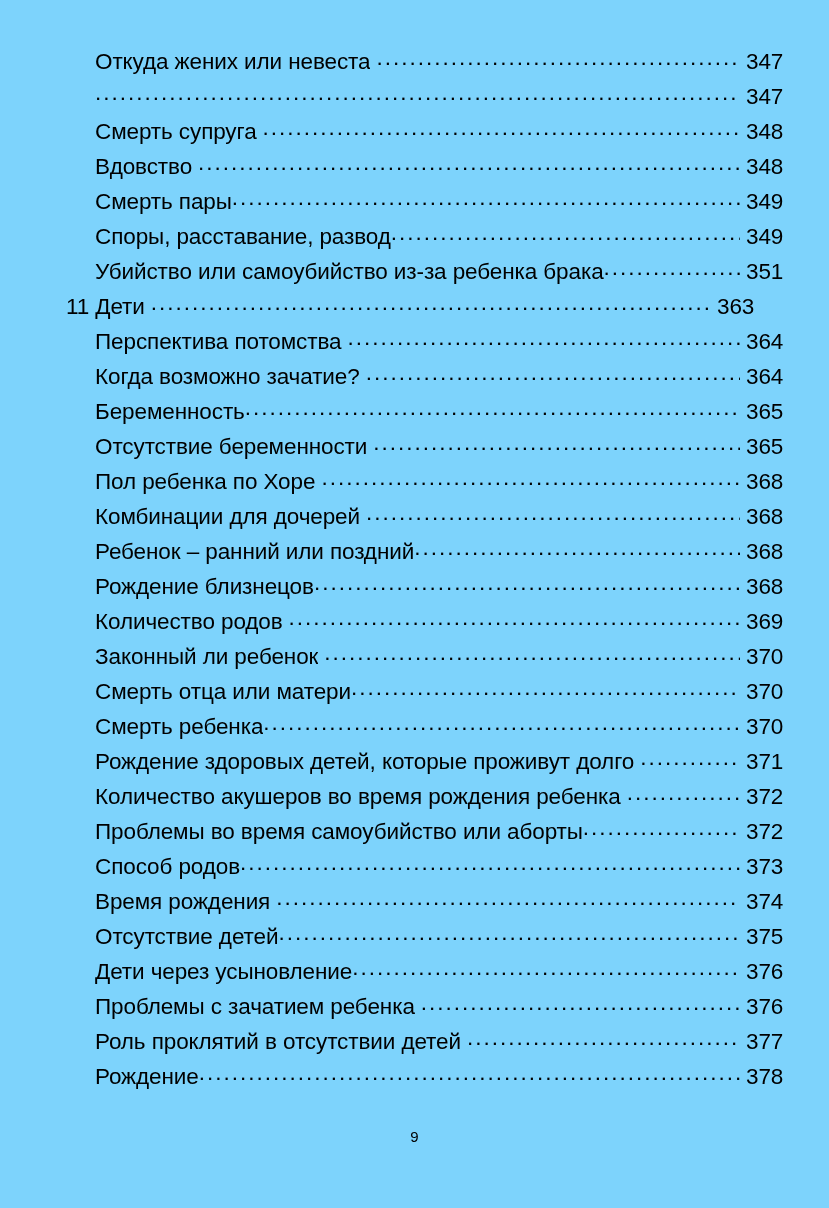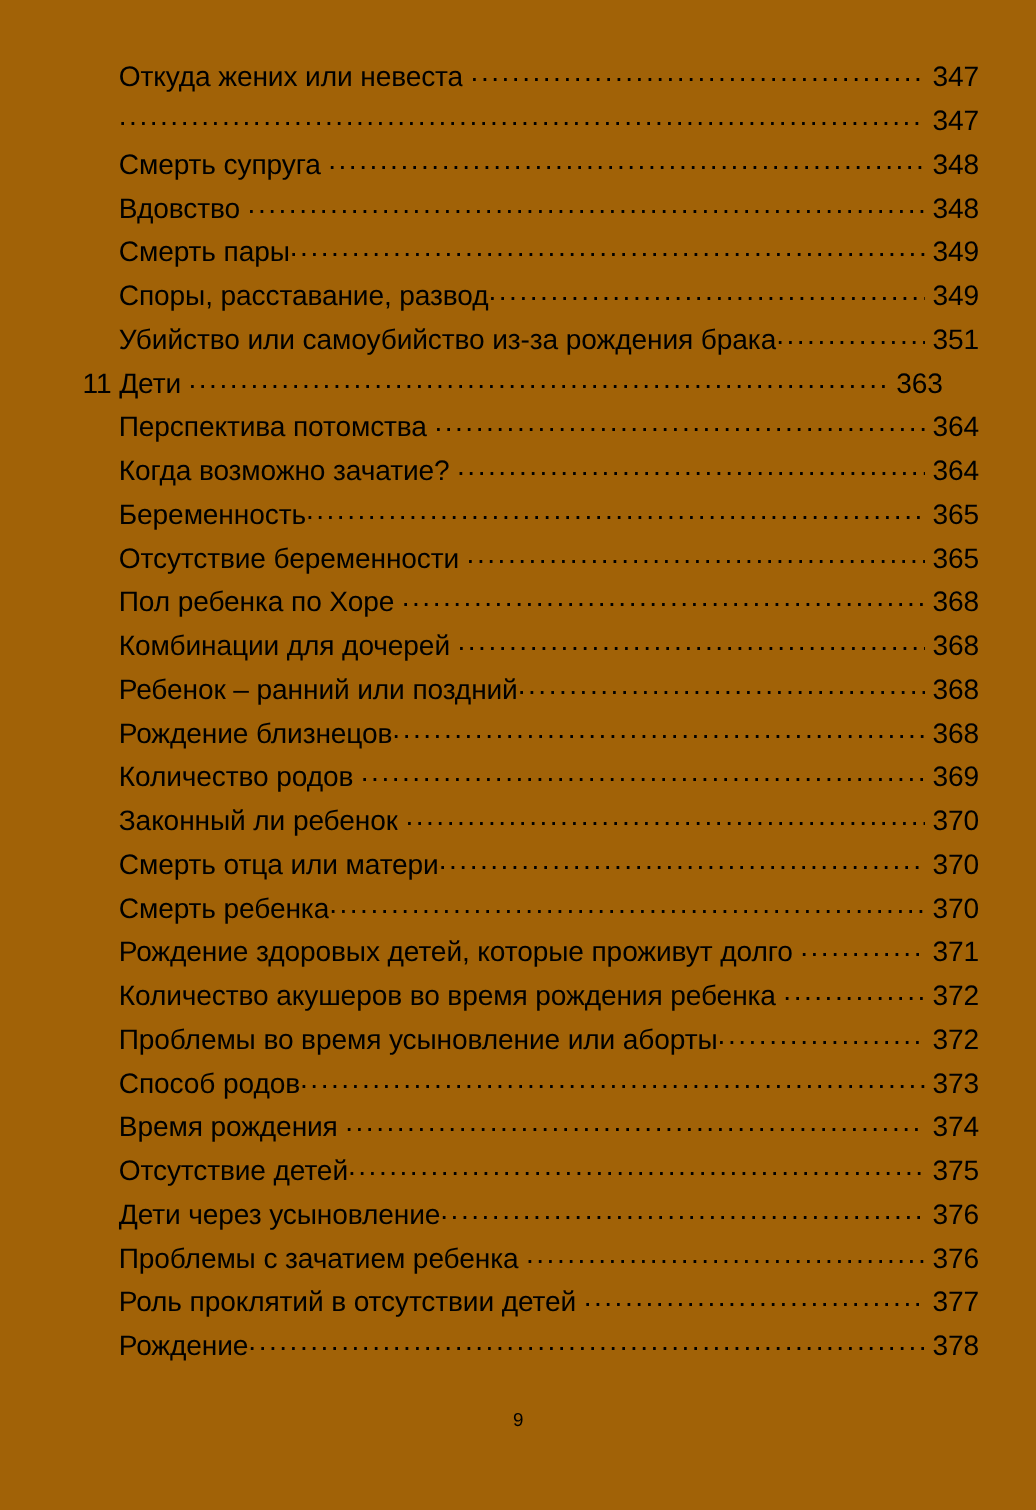--- a/index.html
+++ b/index.html
@@ -17,21 +17,21 @@
     color: #000000;
     -webkit-font-smoothing: antialiased;
   }
 
   .page {
     position: absolute;
     left: 0;
     top: 0;
     width: 829px;
     height: 1208px;
-    background: #a16207;
+    background: #7dd3fc;
   }
 
   .toc {
     position: absolute;
     left: 66px;
     top: 44px;
     width: 697px;
   }
 
   .toc-entry {
@@ -138,21 +138,21 @@
         <span class="entry-title">Смерть пары</span>
         <span class="entry-leader"></span>
         <span class="entry-page">349</span>
       </div>
       <div class="toc-entry level-sub tight">
         <span class="entry-title">Споры, расставание, развод</span>
         <span class="entry-leader"></span>
         <span class="entry-page">349</span>
       </div>
       <div class="toc-entry level-sub tight">
-        <span class="entry-title">Убийство или самоубийство из-за рождения брака</span>
+        <span class="entry-title">Убийство или самоубийство из-за ребенка брака</span>
         <span class="entry-leader"></span>
         <span class="entry-page">351</span>
       </div>
       <div class="toc-entry level-chapter spaced">
         <span class="entry-title">11 Дети</span>
         <span class="entry-leader"></span>
         <span class="entry-page">363</span>
       </div>
       <div class="toc-entry level-sub spaced">
         <span class="entry-title">Перспектива потомства</span>
@@ -218,21 +218,21 @@
         <span class="entry-title">Рождение здоровых детей, которые проживут долго</span>
         <span class="entry-leader"></span>
         <span class="entry-page">371</span>
       </div>
       <div class="toc-entry level-sub spaced">
         <span class="entry-title">Количество акушеров во время рождения ребенка</span>
         <span class="entry-leader"></span>
         <span class="entry-page">372</span>
       </div>
       <div class="toc-entry level-sub tight">
-        <span class="entry-title">Проблемы во время усыновление или аборты</span>
+        <span class="entry-title">Проблемы во время самоубийство или аборты</span>
         <span class="entry-leader"></span>
         <span class="entry-page">372</span>
       </div>
       <div class="toc-entry level-sub tight">
         <span class="entry-title">Способ родов</span>
         <span class="entry-leader"></span>
         <span class="entry-page">373</span>
       </div>
       <div class="toc-entry level-sub spaced">
         <span class="entry-title">Время рождения</span>

